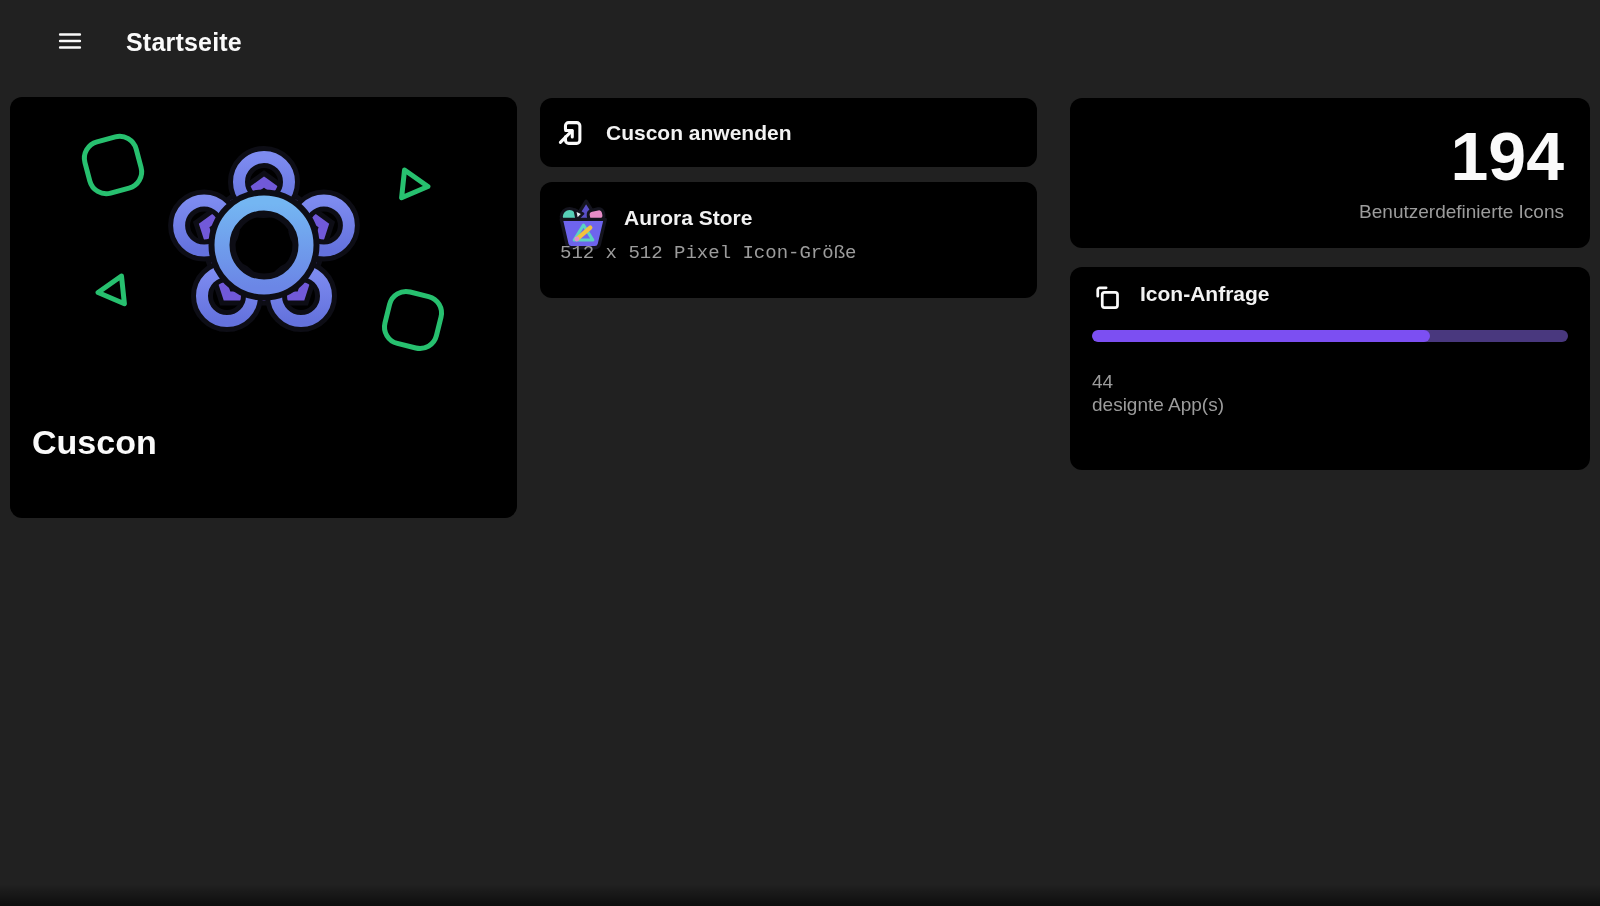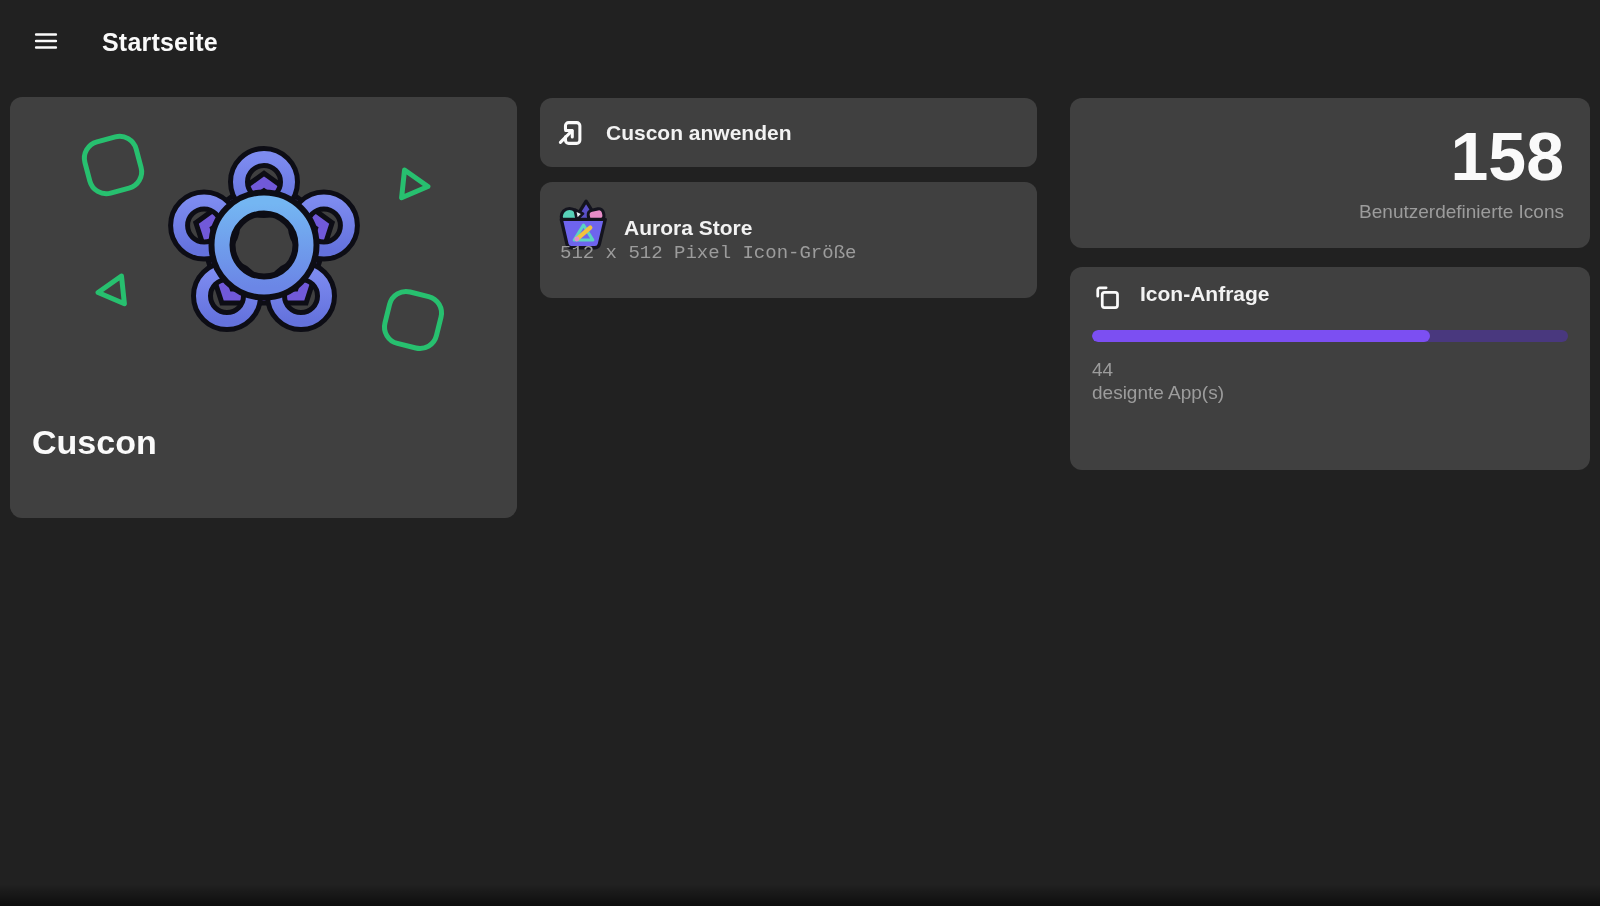--- a/index.html
+++ b/index.html
@@ -7,52 +7,52 @@
   body {
     background: #212121;
     font-family: "Liberation Sans", sans-serif;
     color: #f2f2f2;
     position: relative;
     overflow: hidden;
   }
   
   .topbar {
     position: absolute; left: 0; top: 0; width: 1600px; height: 84px;
-    display: flex; align-items: center;
+    display: flex; align-items: center; padding-left: 24px;
   }
   .menu-btn {
     width: 48px; height: 48px; margin-left: 22px;
     display: flex; align-items: center; justify-content: center;
     background: transparent; border: none; cursor: pointer;
   }
   .topbar-title {
     margin-left: 32px;
     font-size: 25px; font-weight: 700; letter-spacing: .2px; color: #fafafa;
   }
   
   .card {
     position: absolute;
-    background: #404040;
+    background: #000000;
     border-radius: 12px;
   }
   .theme-card { left: 10px; top: 97px; width: 507px; height: 421px; }
   .theme-art { position: absolute; left: 0; top: 0; }
   .theme-title {
     position: absolute; left: 22px; top: 326px;
     font-size: 34px; font-weight: 700; color: #fafafa;
   }
   .apply-card {
     left: 540px; top: 98px; width: 497px; height: 69px;
     display: flex; align-items: center; padding: 0 18px 0 14px;
   }
   .apply-card .row-label { margin-left: 20px; font-size: 21px; font-weight: 700; color: #f2f2f2; }
   .store-card { left: 540px; top: 182px; width: 497px; height: 116px; }
   .store-icon { position: absolute; left: 14px; top: 13px; }
   .store-title {
-    position: absolute; left: 84px; top: 34px;
+    position: absolute; left: 84px; top: 24px;
     font-size: 21px; font-weight: 700; color: #f2f2f2;
   }
   .store-subtitle {
     position: absolute; left: 20px; top: 60px;
     font-size: 19px; color: #9c9c9c; font-family: Liberation Mono, monospace;
   }
   .stats-card {
     left: 1070px; top: 98px; width: 520px; height: 150px;
     display: flex; flex-direction: column; align-items: flex-end; justify-content: center;
     padding: 8px 26px 12px 26px;
@@ -64,21 +64,21 @@
   .request-title { margin-left: 18px; font-size: 21px; font-weight: 700; color: #f2f2f2; }
   .installed-block { margin-top: 16px; font-size: 19px; line-height: 23px; color: #efefef; }
   .progress-track {
     margin-top: 11px; width: 476px; height: 12px; border-radius: 6px;
     background: #49387e; overflow: hidden; position: relative;
   }
   .progress-fill {
     position: absolute; left: 0; top: 0; height: 12px; border-radius: 6px;
     background: #7c4ff2; width: 0;
   }
-  .request-bottom { margin-top: 16px; display: flex; justify-content: space-between; gap: 7px; }
+  .request-bottom { margin-top: 28px; display: flex; justify-content: space-between; gap: 7px; }
   .request-bottom .col { font-size: 19px; line-height: 23px; color: #9c9c9c; }
   .request-bottom .col.right { text-align: right; }
   
   .bottom-strip {
     position: absolute; left: 0; bottom: 0; width: 1600px; height: 22px;
     background: linear-gradient(to bottom, rgba(0,0,0,0), rgba(0,0,0,0.6));
     pointer-events: none;
   }
 </style>
 </head>
@@ -170,21 +170,21 @@
       <path d="M28.5 29 L37.5 43.5 H19.5 Z" fill="none" stroke="#5bd4c0" stroke-width="3" stroke-linejoin="round"></path>
       <path d="M23.5 41.5 L35 31.5" stroke="#f2c23e" stroke-width="4.2" stroke-linecap="round"></path>
       <circle cx="22" cy="42.5" r="2.4" fill="#e88cc8"></circle>
     </svg>
   </span>
   <div class="store-title">Aurora Store</div>
   <div class="store-subtitle">512 x 512 Pixel Icon-Größe</div>
 </section>
 
 <section class="card stats-card">
-  <div class="stats-count">158</div>
+  <div class="stats-count">194</div>
   <div class="stats-label">Benutzerdefinierte Icons</div>
 </section>
 
 <section class="card request-card">
   <div class="request-header">
     <span style="display:flex;">
       <svg width="30" height="30" viewBox="0 0 24 24" fill="none" stroke="#fafafa" stroke-width="2.2" stroke-linecap="round" stroke-linejoin="round">
         <path d="M4.6 11.3 V6.3 A1.7 1.7 0 0 1 6.3 4.6 H11.3"></path>
         <rect x="8.2" y="8.2" width="12.2" height="12.2" rx="1.8"></rect>
       </svg>

